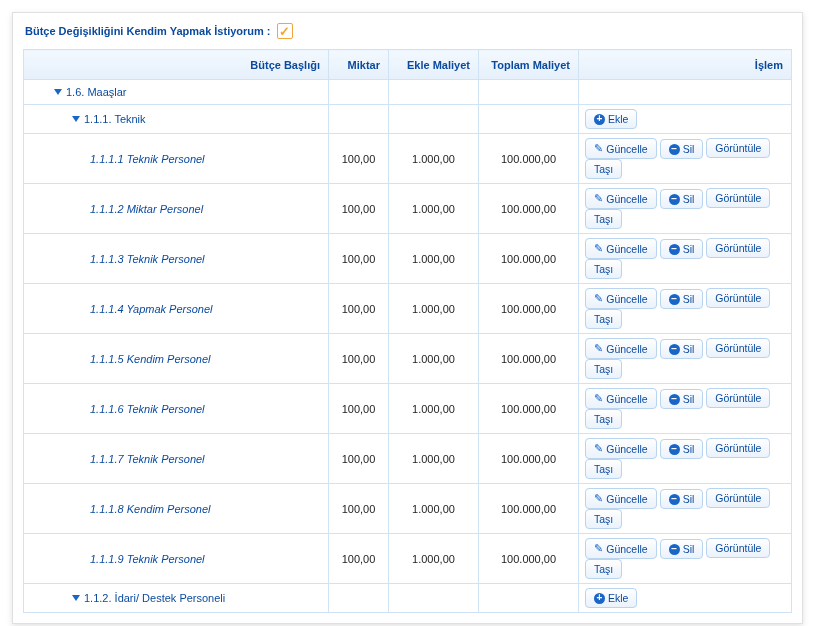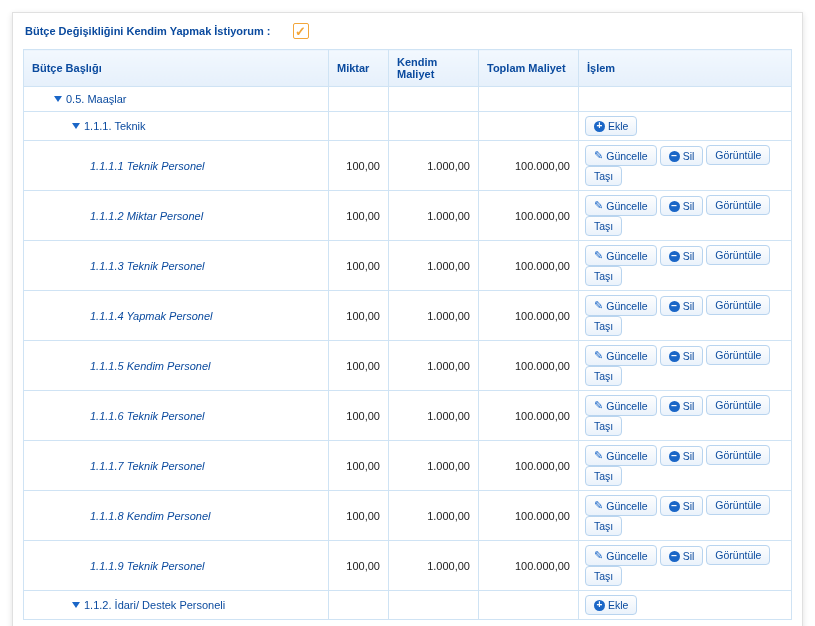--- a/index.html
+++ b/index.html
@@ -15,21 +15,20 @@
     box-shadow: 0 2px 6px rgba(0,0,0,0.12);
     padding: 6px 10px 10px 10px;
     background: #fff;
   }
   .topline {
     display: flex;
     align-items: center;
     font-weight: bold;
     color: #0a4a9e;
     padding: 4px 2px 10px 2px;
-    gap: 16px;
   }
   .chk {
     margin-left: 6px;
     width: 16px; height: 16px;
     border: 1px solid #f3a63a;
     border-radius: 2px;
     background: #fff;
     display: inline-flex;
     align-items: center;
     justify-content: center;
@@ -45,25 +44,25 @@
   }
   th, td {
     border: 1px solid #cfe3f4;
     padding: 6px 8px;
     vertical-align: middle;
   }
   th {
     background: linear-gradient(#f2f8fe, #e6f0fb);
     color: #0a4a9e;
     font-weight: bold;
-    text-align: left;
+    text-align: right;
     height: 30px;
   }
   td { color: #0a4a9e; }
-  td.num { text-align: right; color: #222; }
+  td.num { text-align: center; color: #222; }
   td.act { padding: 4px 6px; }
   .tree { display: flex; align-items: center; }
   .caret {
     display: inline-block;
     width: 0; height: 0;
     border-left: 4px solid transparent;
     border-right: 4px solid transparent;
     border-top: 6px solid #1a66c7;
     margin-right: 4px;
   }
@@ -121,31 +120,31 @@
       <col class="col-title">
         <col class="col-qty">
         <col class="col-unit">
         <col class="col-total">
         <col>
     </colgroup>
     <thead>
       <tr>
         <th>Bütçe Başlığı</th>
         <th>Miktar</th>
-        <th>Kendim Maliyet</th>
+        <th>Ekle Maliyet</th>
         <th>Toplam Maliyet</th>
         <th>İşlem</th>
       </tr>
     </thead>
     <tbody id="tbody">
         <tr>
           <td>
             <div class="tree pad2">
               <span class="caret"></span>
-              <span>0.5. Maaşlar</span>
+              <span>1.6. Maaşlar</span>
             </div>
           </td>
           <td class="num"></td>
           <td class="num"></td>
           <td class="num"></td>
           <td class="act"></td>
         </tr>
         <tr>
           <td>
             <div class="tree pad3">

